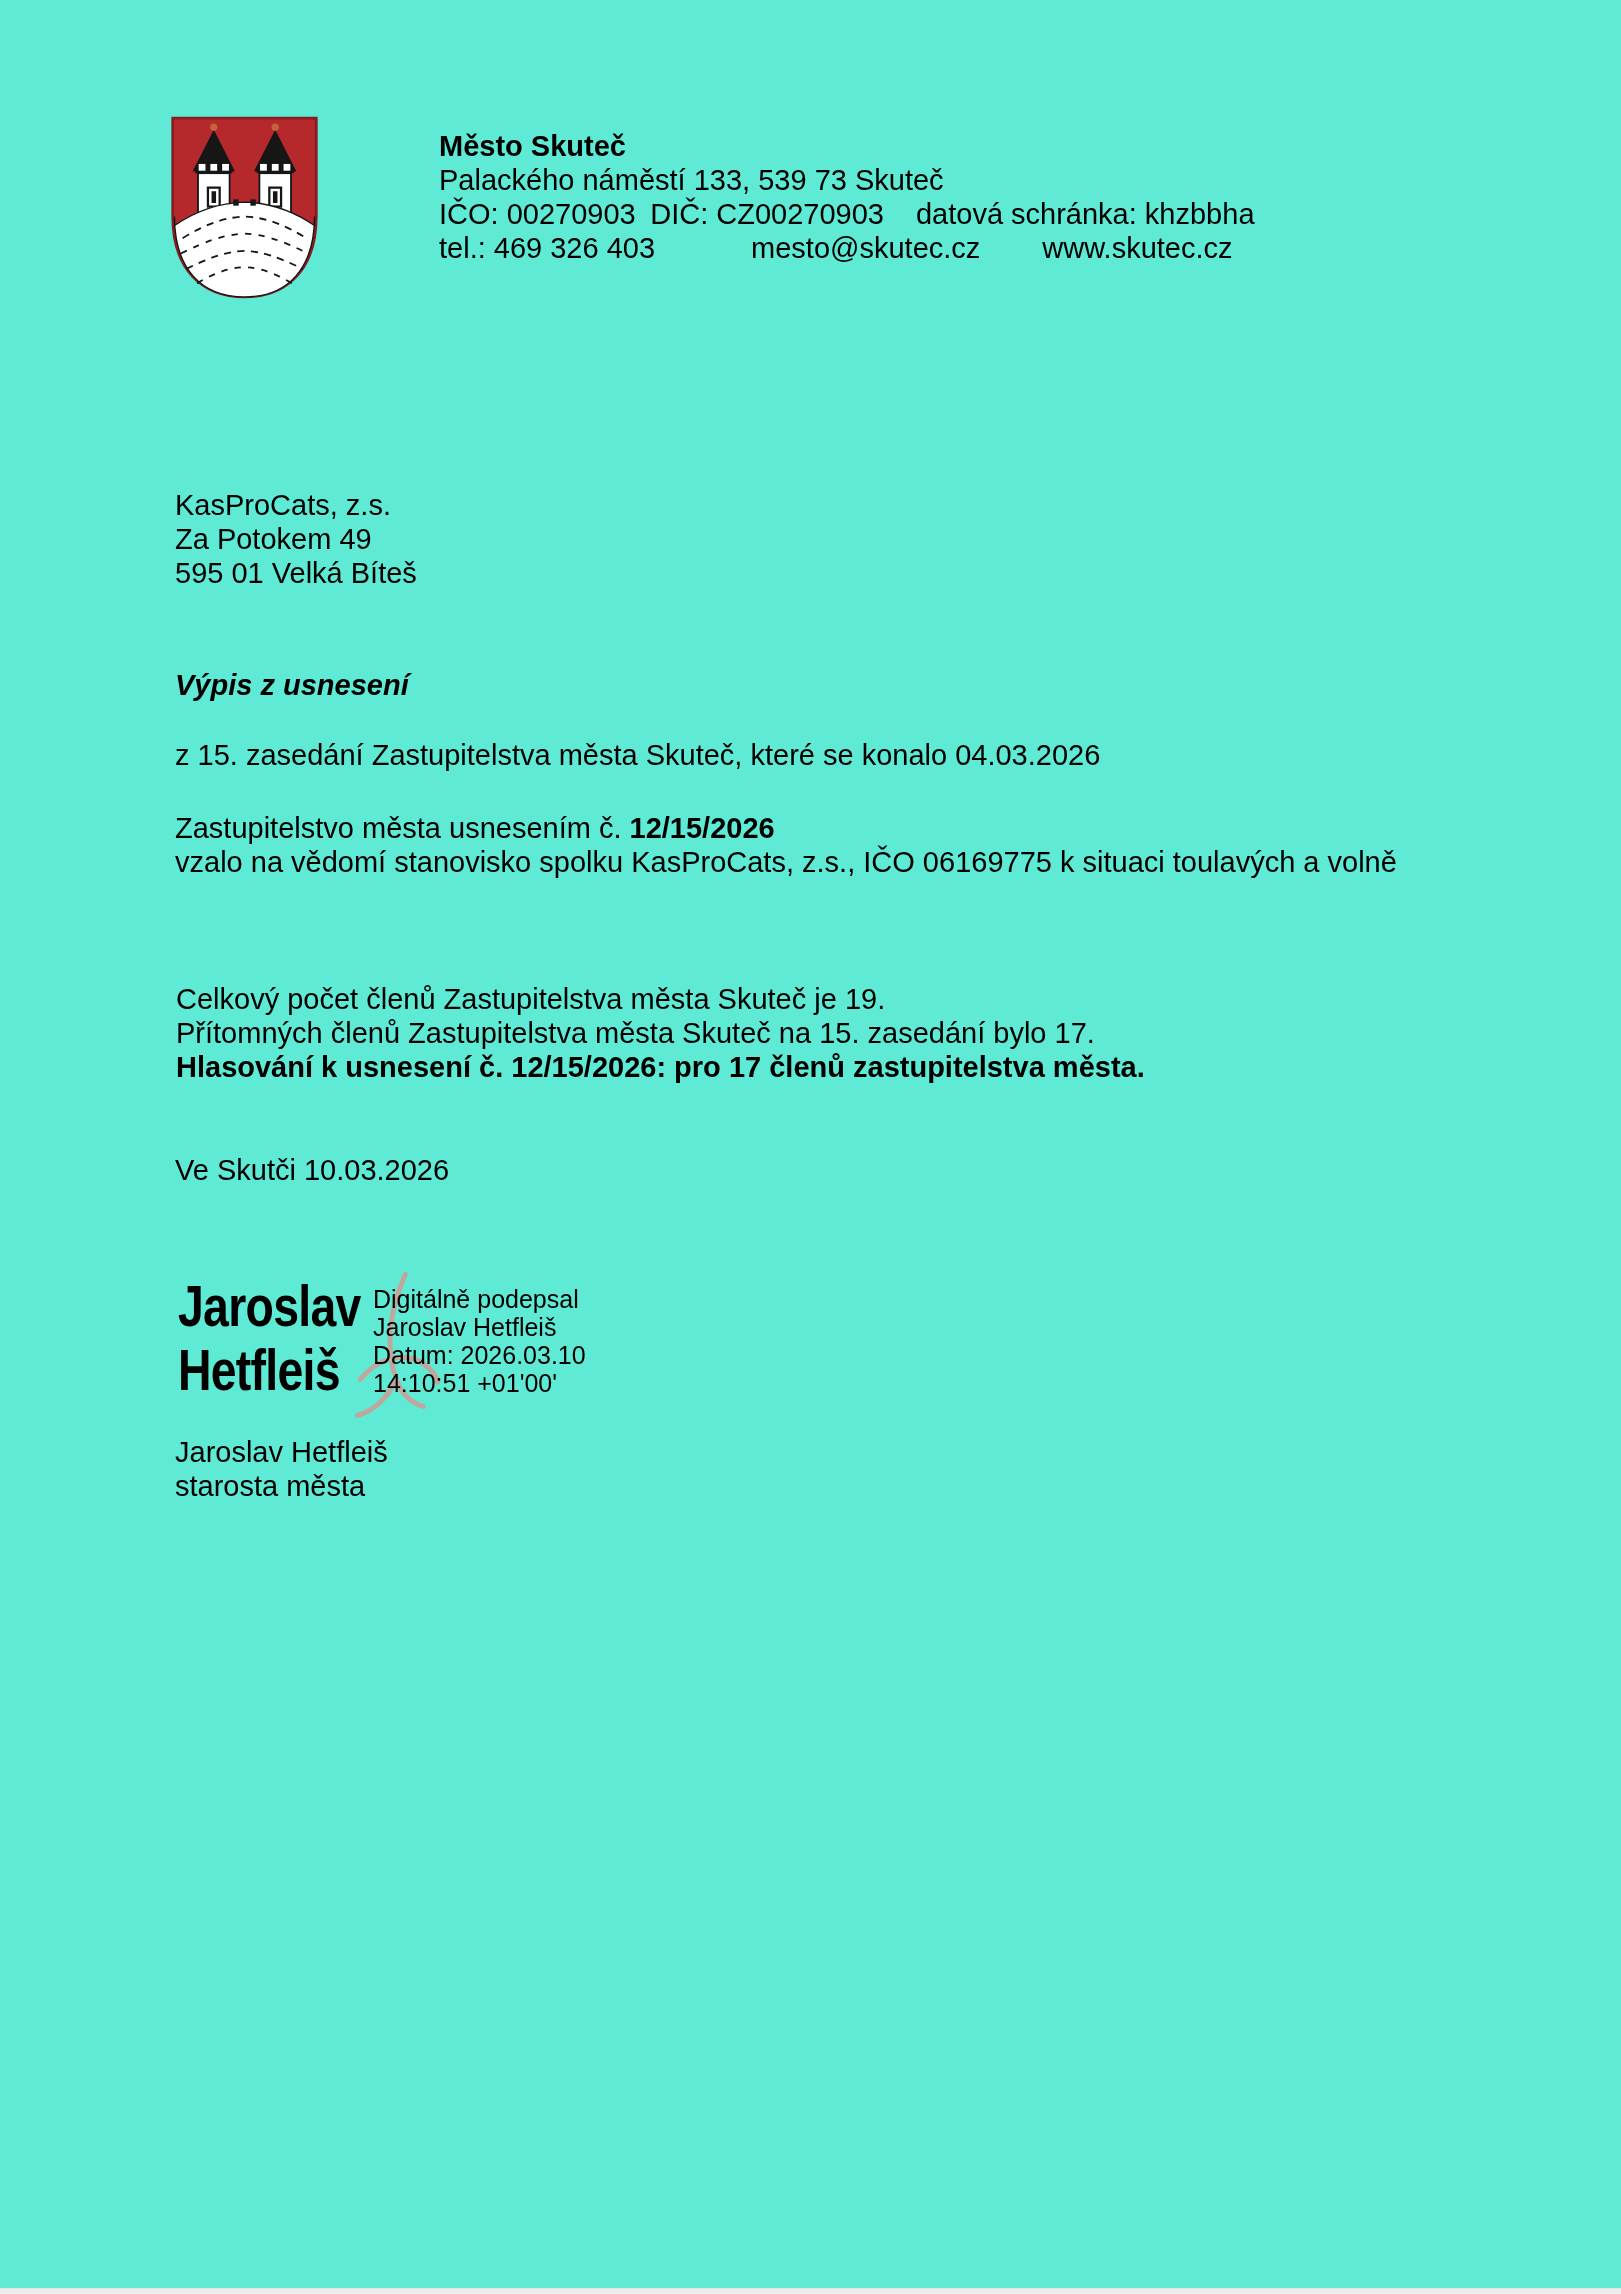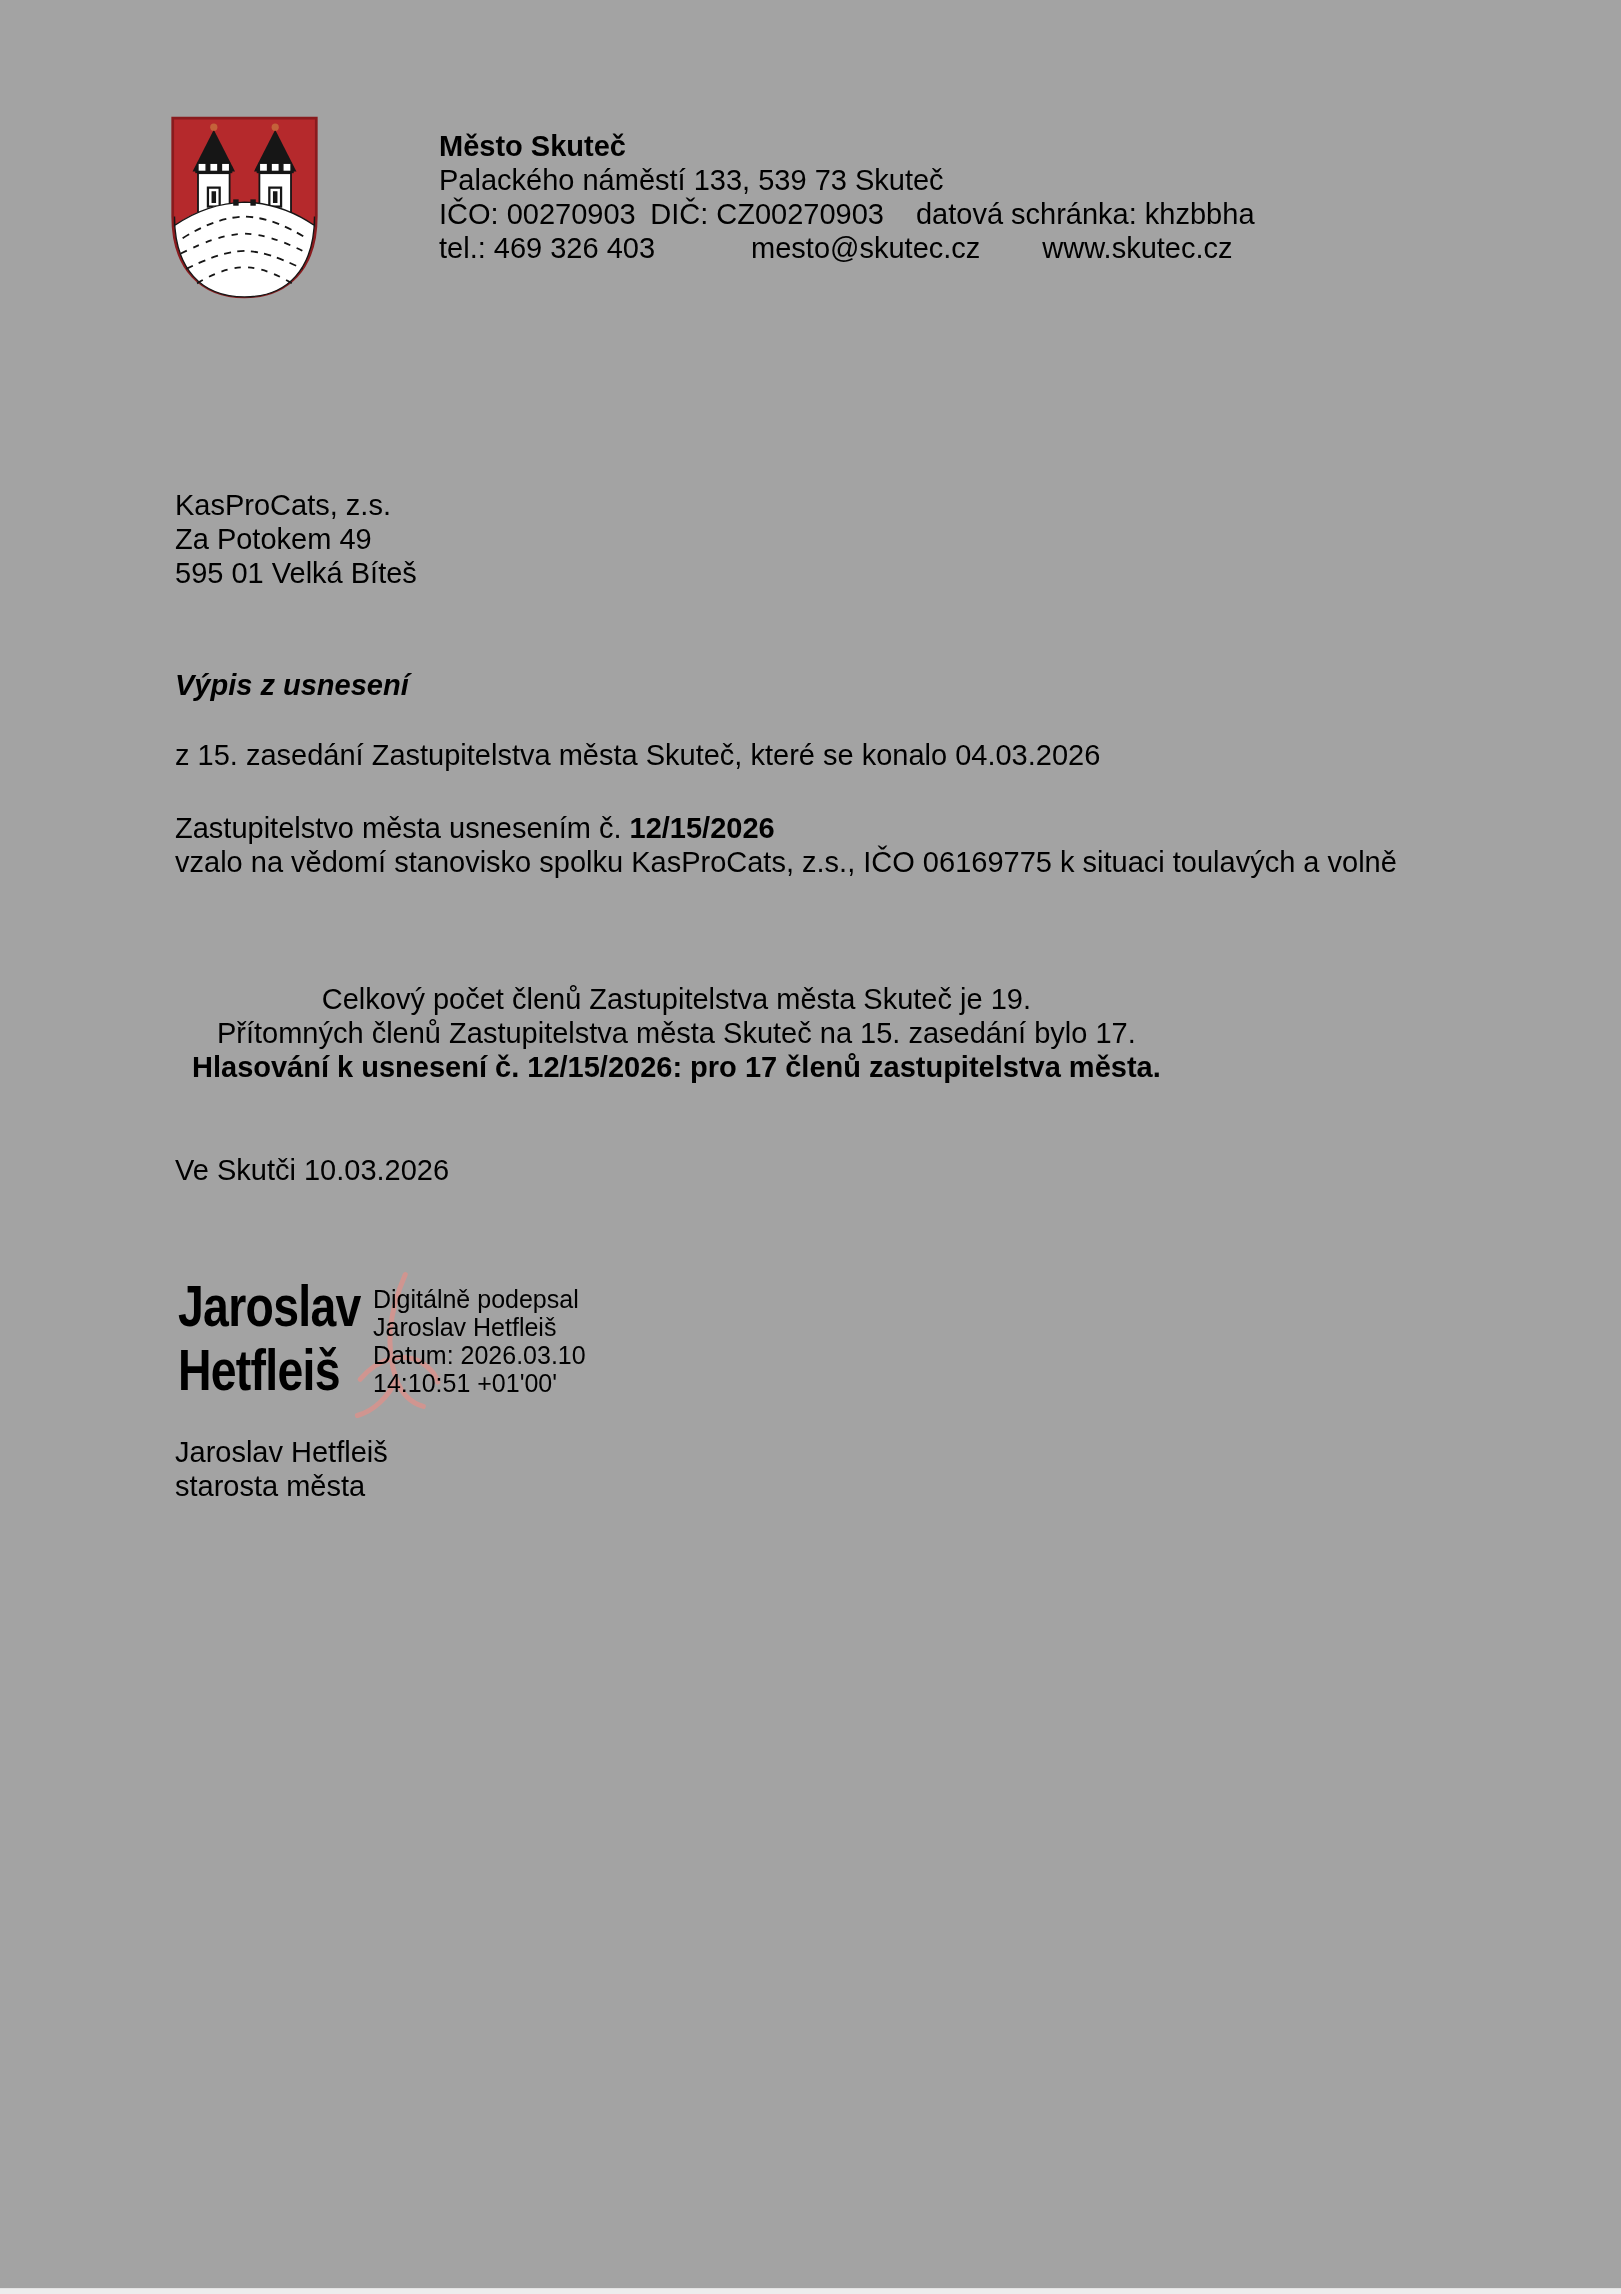--- a/index.html
+++ b/index.html
@@ -1,20 +1,20 @@
 <!DOCTYPE html>
 <html style="font-size:14.5px"><head>
 <meta charset="utf-8">
 <style>
   html, body { margin: 0; padding: 0; background: #ffffff; }
   .page {
     position: relative;
     width: 1621px;
     height: 2294px;
-    background: #a3a3a3;
+    background: #5eead4;
     overflow: hidden;
     font-family: "Liberation Sans", sans-serif;
     color: #000000;
   }
   .abs { position: absolute; }
   .body-text {
     font-size: 29px;
     line-height: 34px;
     white-space: nowrap;
   }
@@ -25,21 +25,21 @@
   .letterhead { left: 439px; top: 129px; }
   .gap16 { display: inline-block; margin-left: 14.5px; }
   .gap35 { display: inline-block; margin-left: 32px; }
   .gap106 { display: inline-block; margin-left: 96px; }
   .gap64 { display: inline-block; margin-left: 62px; }
 
   .recipient { left: 175px; top: 488px; }
   .subject   { left: 175px; top: 668px; font-style: italic; }
   .session   { left: 175px; top: 738px; }
   .resolution{ left: 175px; top: 811px; }
-  .voting    { left: 192px; top: 982px; text-align: center; }
+  .voting    { left: 176px; top: 982px; }
   .dateline  { left: 175px; top: 1153px; }
 
   
   .sig-big-name {
     left: 178px; top: 1274px;
     font-size: 58px;
     line-height: 64px;
     font-weight: 600;
     letter-spacing: -0.9px;
     transform: scaleX(0.8);

